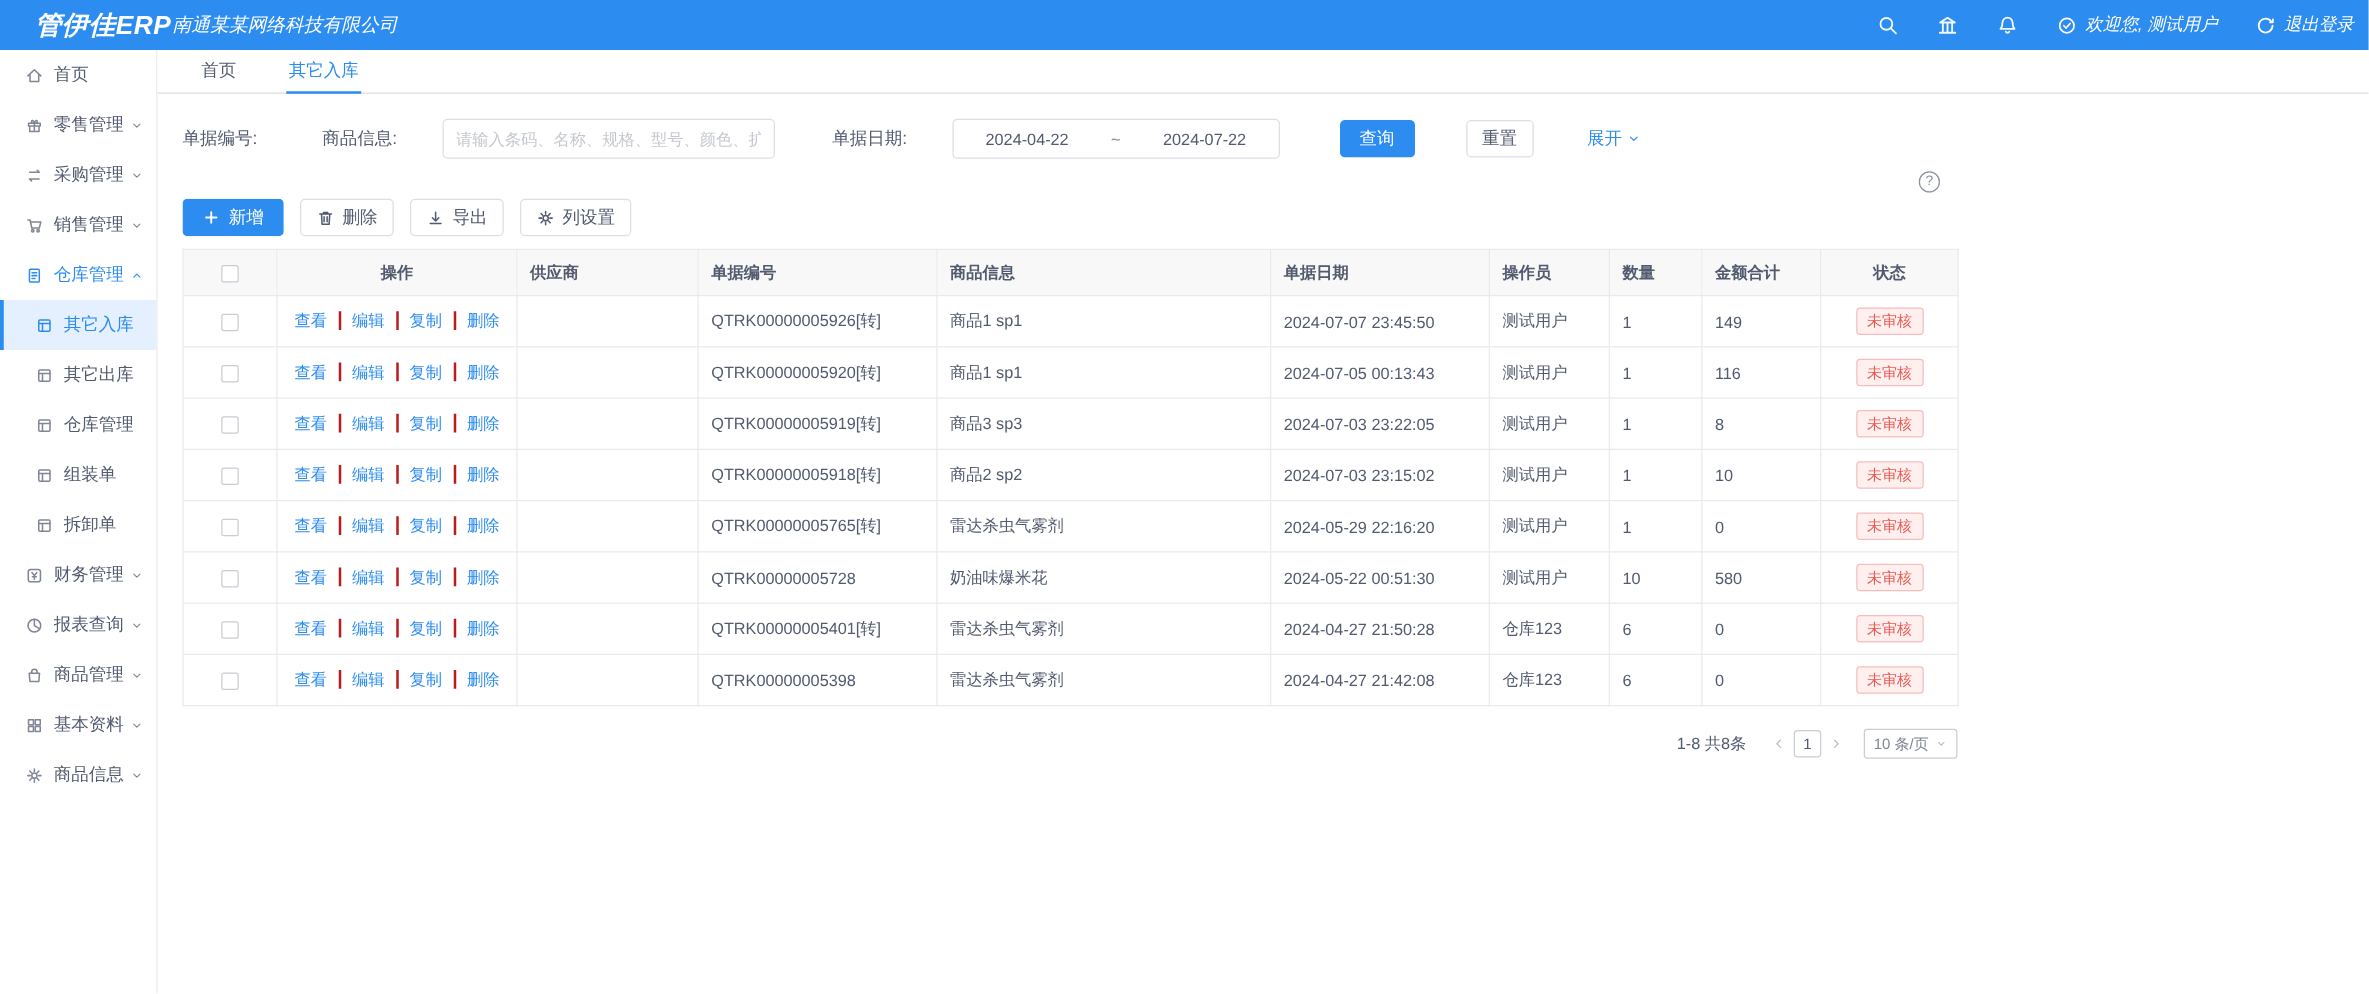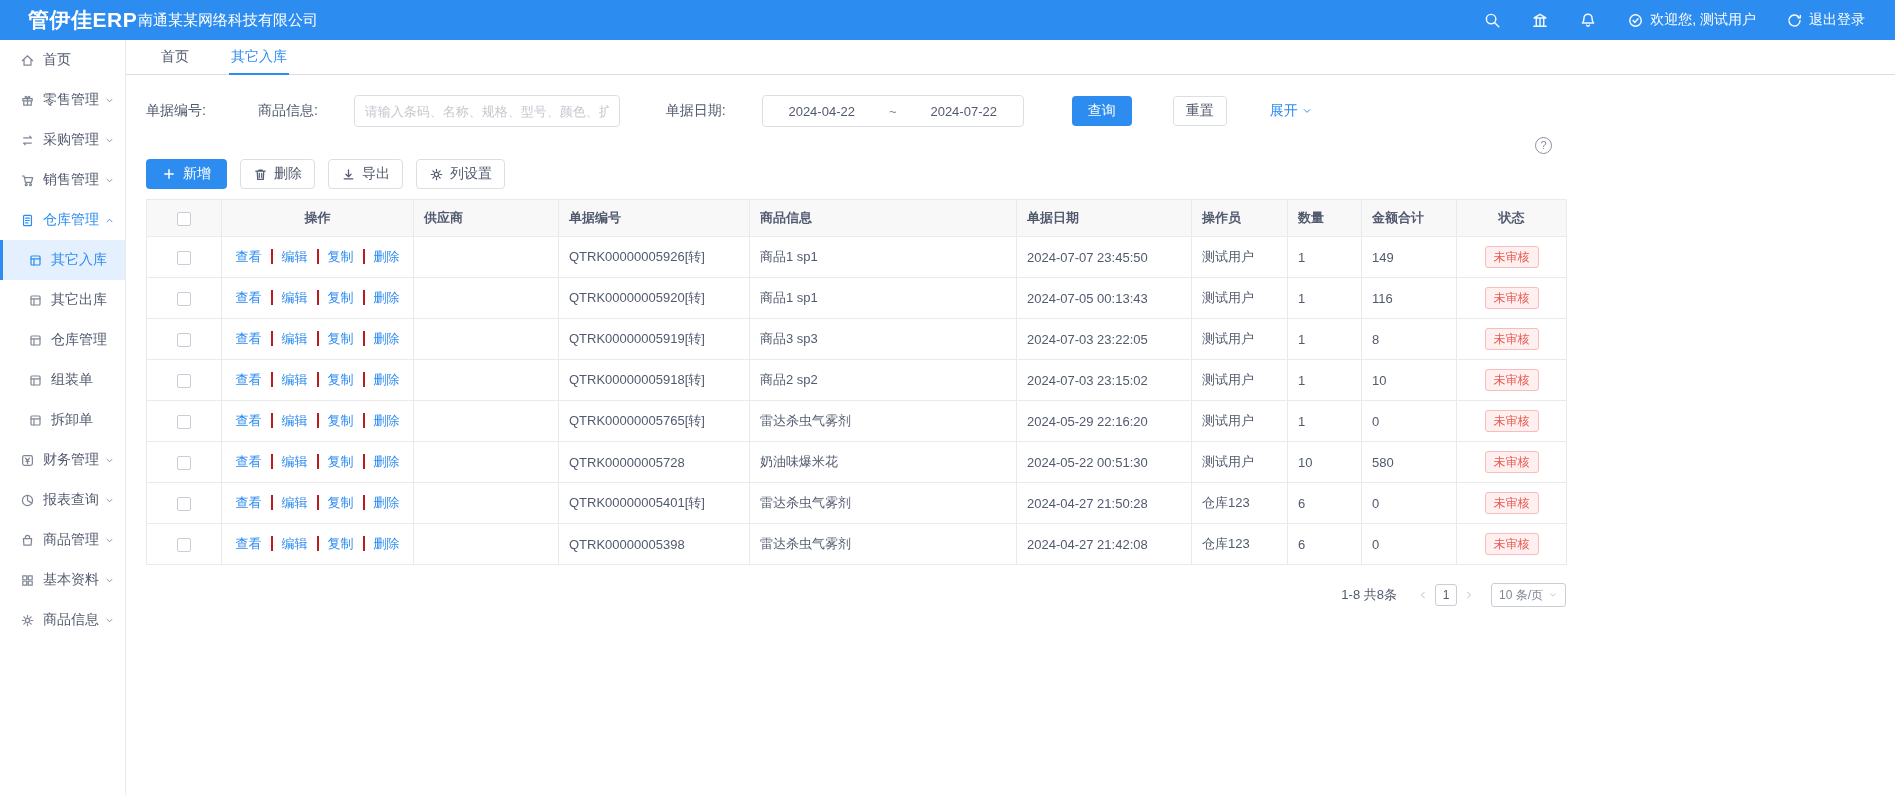--- a/index.html
+++ b/index.html
@@ -5,24 +5,24 @@
   * { margin:0; padding:0; box-sizing:border-box; }
   html,body { width:1895px; height:795px; background:#fff; overflow:hidden;
     font-family:"Liberation Sans","DejaVu Sans",sans-serif; }
 
   
   .ic { display:inline-flex; width:16px; height:16px; flex:0 0 auto; }
   .ic svg { width:100%; height:100%; }
   .ic svg * { fill:none; stroke:currentColor; stroke-width:1.3; stroke-linecap:round; stroke-linejoin:round; }
 
   
-  .topbar { height:40px; background:#2d8cf0; display:flex; align-items:center; color:#fff; }
+  .topbar { height:40px; background:#2d8cf0; display:flex; align-items:center; color:#fff;font-style:italic; }
   .logo { width:126px; padding-left:28px; font-size:21px; font-weight:700; letter-spacing:0.5px; white-space:nowrap; }
   .company { margin-left:12px; font-size:15px; }
-  .topbar-right { margin-left:auto; display:flex; align-items:center; padding-right:30px; }
+  .topbar-right { margin-left:auto; display:flex; align-items:center; padding-right:12px; }
   .top-ic { width:18px; height:18px; margin-left:30px; color:rgba(255,255,255,.95); cursor:pointer; }
   .top-group { display:flex; align-items:center; margin-left:30px; font-size:14px; cursor:pointer; white-space:nowrap; }
   .top-group .ic { margin-right:6px; width:17px; height:17px; }
 
   
   .layout { display:flex; height:755px; }
   .sidebar { width:126px; border-right:1px solid #e8eaec; background:#fff; overflow:hidden; }
   .main { flex:1; display:flex; flex-direction:column; min-width:0; }
 
   

